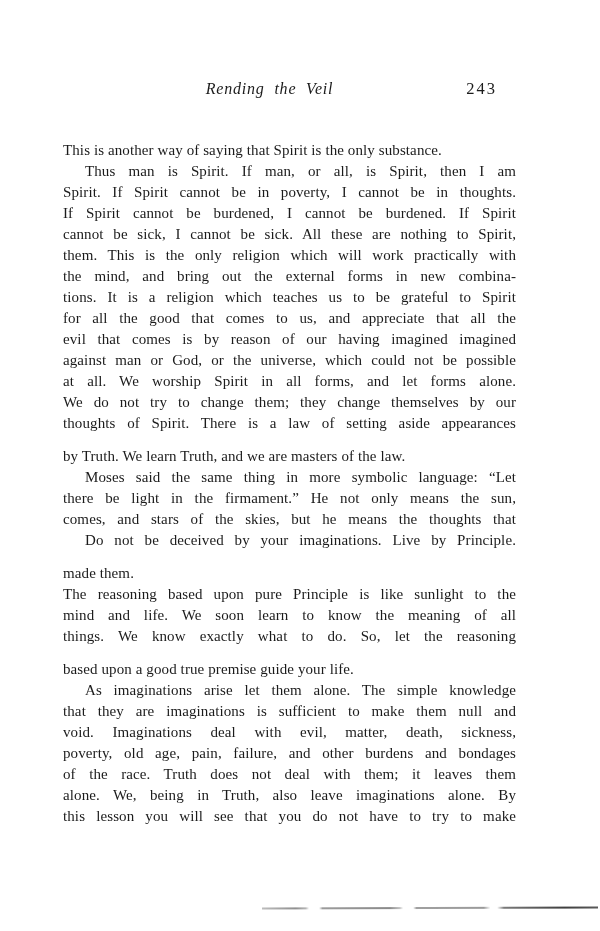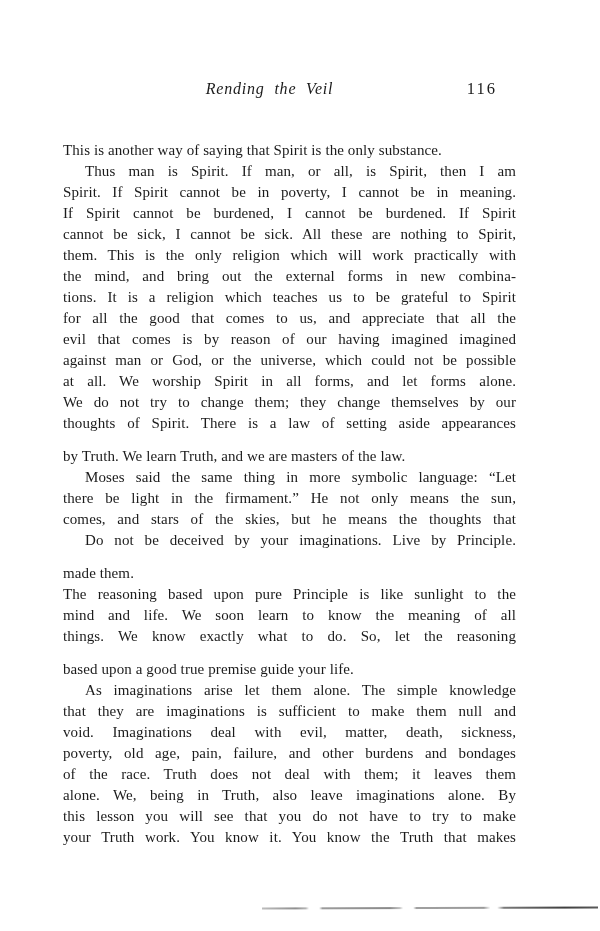--- a/index.html
+++ b/index.html
@@ -83,27 +83,27 @@
       #7a7a7a 72%, #3f3f3f 90%, #5a5a5a 100%);
   }
 </style>
 </head>
 <body>
 
 <div class="page" style="background: rgb(255, 255, 255); color: rgb(27, 27, 27);">
 
   <div class="running-header">
     <span class="header-title">Rending the Veil</span>
-    <span class="page-number">116</span>
+    <span class="page-number">243</span>
   </div>
 
   <div class="text-block">
       <div class="line unjust">This is another way of saying that Spirit is the only substance.</div>
       <div class="line indent">Thus man is Spirit. If man, or all, is Spirit, then I am</div>
-      <div class="line">Spirit. If Spirit cannot be in poverty, I cannot be in meaning.</div>
+      <div class="line">Spirit. If Spirit cannot be in poverty, I cannot be in thoughts.</div>
       <div class="line">If Spirit cannot be burdened, I cannot be burdened. If Spirit</div>
       <div class="line">cannot be sick, I cannot be sick. All these are nothing to Spirit,</div>
       <div class="line">them. This is the only religion which will work practically with</div>
       <div class="line">the mind, and bring out the external forms in new combina-</div>
       <div class="line">tions. It is a religion which teaches us to be grateful to Spirit</div>
       <div class="line">for all the good that comes to us, and appreciate that all the</div>
       <div class="line">evil that comes is by reason of our having imagined imagined</div>
       <div class="line">against man or God, or the universe, which could not be possible</div>
       <div class="line">at all. We worship Spirit in all forms, and let forms alone.</div>
       <div class="line">We do not try to change them; they change themselves by our</div>
@@ -118,18 +118,17 @@
       <div class="line">mind and life. We soon learn to know the meaning of all</div>
       <div class="line">things. We know exactly what to do. So, let the reasoning</div>
       <div class="line unjust">based upon a good true premise guide your life.</div>
       <div class="line indent">As imaginations arise let them alone. The simple knowledge</div>
       <div class="line">that they are imaginations is sufficient to make them null and</div>
       <div class="line">void. Imaginations deal with evil, matter, death, sickness,</div>
       <div class="line">poverty, old age, pain, failure, and other burdens and bondages</div>
       <div class="line">of the race. Truth does not deal with them; it leaves them</div>
       <div class="line">alone. We, being in Truth, also leave imaginations alone. By</div>
       <div class="line">this lesson you will see that you do not have to try to make</div>
-      <div class="line">your Truth work. You know it. You know the Truth that makes</div>
     </div>
 
   <div class="artifact-line"></div>
 
 </div>
 
 </body></html>

